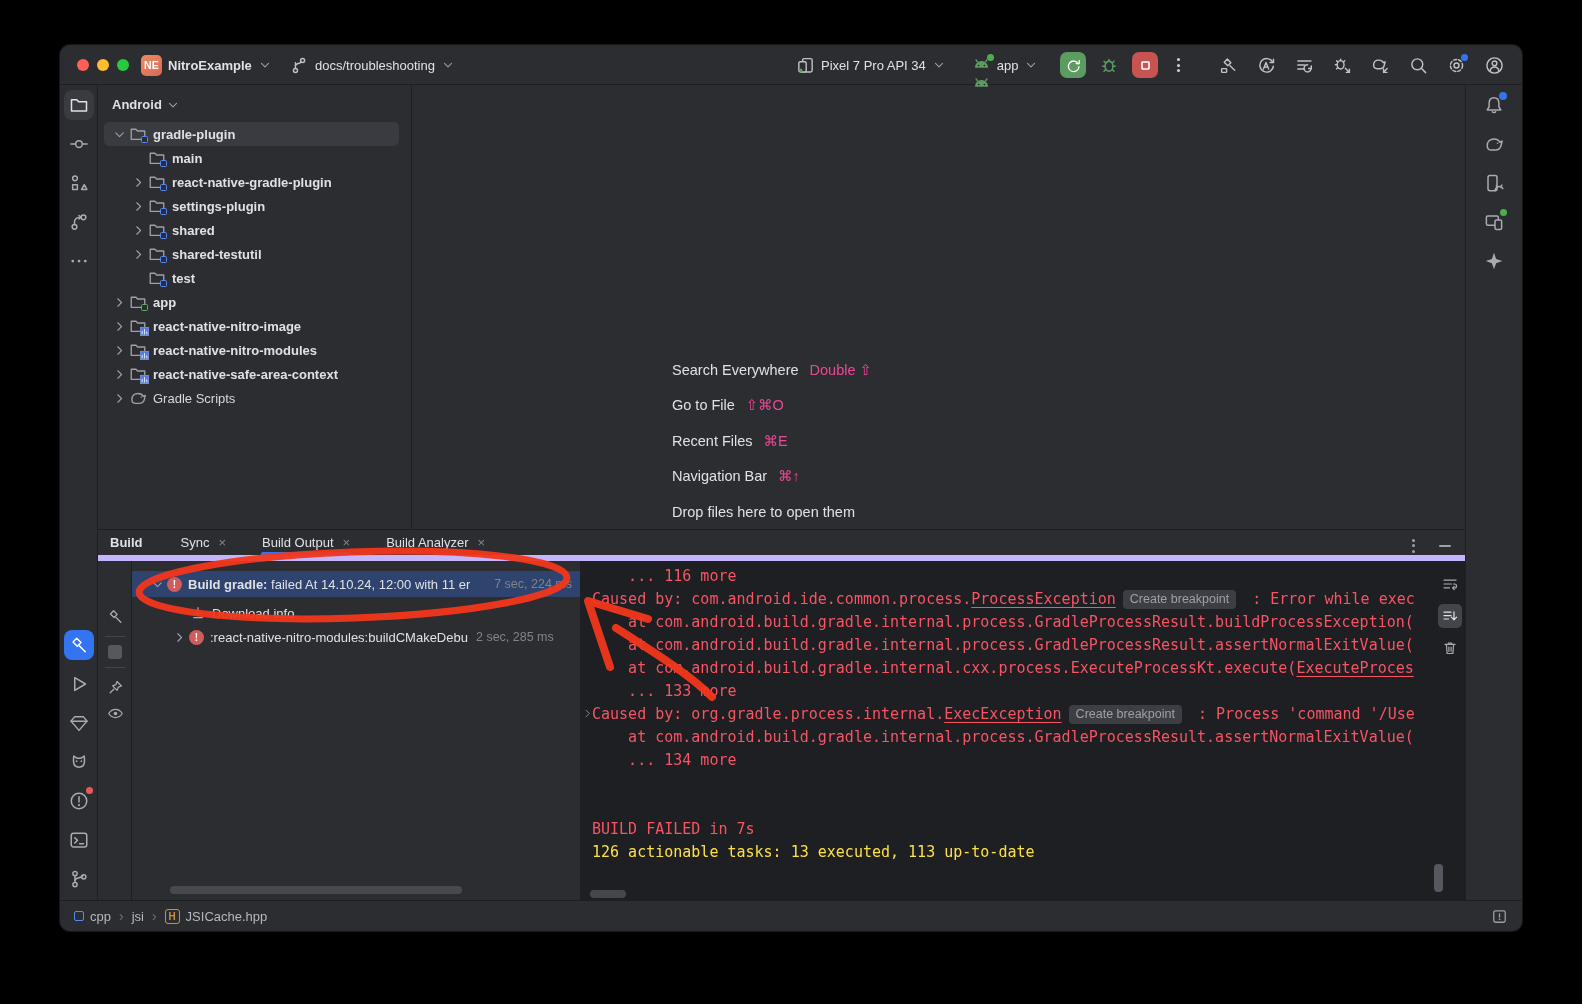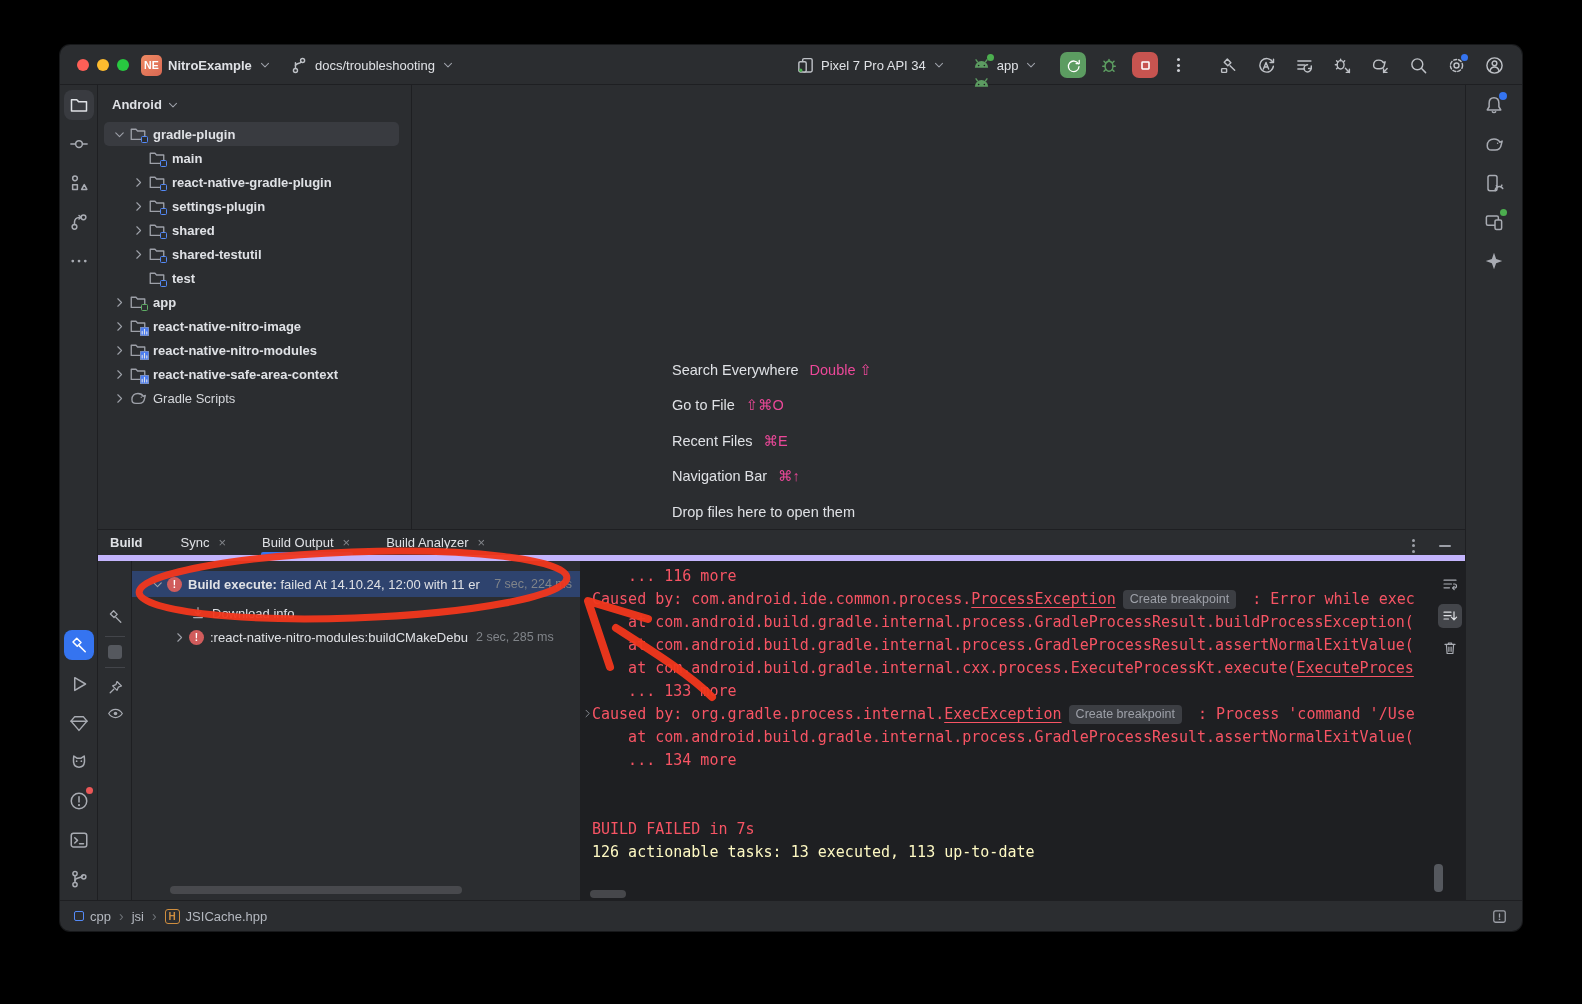--- a/index.html
+++ b/index.html
@@ -106,21 +106,21 @@
   .brow .dlicon svg{width:16px;height:16px}
   .brow .time{color:#808489;font-size:12.5px;margin-left:8px;white-space:nowrap;}
   .brow .time.abs{position:absolute;right:8px;margin-left:0}
   .brow .lbl{white-space:nowrap;overflow:hidden;}
   .hscroll{position:absolute;height:8px;background:#4d4f52;border-radius:4px;opacity:.85}
 
   .console{position:absolute;left:482px;top:31px;right:0;bottom:0;background:#1e1f22;overflow:hidden;}
   .cline{position:relative;white-space:pre;font-family:"DejaVu Sans Mono",monospace;font-size:15px;line-height:23px;padding-left:12px;min-height:23px;}
   .seg-red{color:#f75464}
   .seg-red-link{color:#f75464;text-decoration:underline;text-underline-offset:3px;}
-  .seg-plain{color:#fef9c3}
+  .seg-plain{color:#fde047}
   .seg-badge{display:inline-block;background:#3c3e43;color:#9da0a8;font-family:"Liberation Sans",sans-serif;font-size:12.5px;
              border-radius:4px;padding:1px 7px;margin:0 7px;vertical-align:1.5px;line-height:17px;}
   .fold{position:absolute;left:1px;top:4px;color:#868a91;width:13px;height:13px}
   .fold svg{width:13px;height:13px}
   .console-tools{position:absolute;right:3px;top:42px;display:flex;flex-direction:column;gap:8px;align-items:center;}
   .ct-btn{width:24px;height:24px;border-radius:5px;display:flex;align-items:center;justify-content:center;color:#a8abb2;}
   .ct-btn svg{width:16px;height:16px}
   .ct-btn.sel{background:#43454a;color:#dfe1e5}
   .vscroll{position:absolute;width:9px;border-radius:4px;background:#55585e;}
 
@@ -685,21 +685,21 @@
       </div>
       <div class="build-tree">
         <div class="hscroll" style="left:38px;width:292px;bottom:6px"></div>
       <div class="brow sel" style="top: 10px; height: 26px; padding-left: 18px;">
             <span class="tchev">
               <svg class="ic" viewBox="0 0 16 16" fill="none" stroke-width="1.2" stroke-linecap="round" stroke-linejoin="round">
                 <path d="M4 6.2L8 10.2 12 6.2"></path>
               </svg>
             </span>
             <span class="err-badge">!</span>
-            <span class="lbl"><span class="bold">Build execute:</span> failed At 14.10.24, 12:00 with 11 er</span>
+            <span class="lbl"><span class="bold">Build gradle:</span> failed At 14.10.24, 12:00 with 11 er</span>
             <span class="time abs">7 sec, 224 ms</span>
           </div>
           <div class="brow" style="top: 40px; height: 24px; padding-left: 58px;">
             <span class="dlicon">
               <svg class="ic" viewBox="0 0 16 16" fill="none" stroke-width="1.2" stroke-linecap="round" stroke-linejoin="round">
                 <path d="M8 2.6v7.2M5.2 7l2.8 2.8L10.8 7M3.6 12.6h8.8"></path>
               </svg>
             </span>
             <span class="lbl">Download info</span>
           </div>

